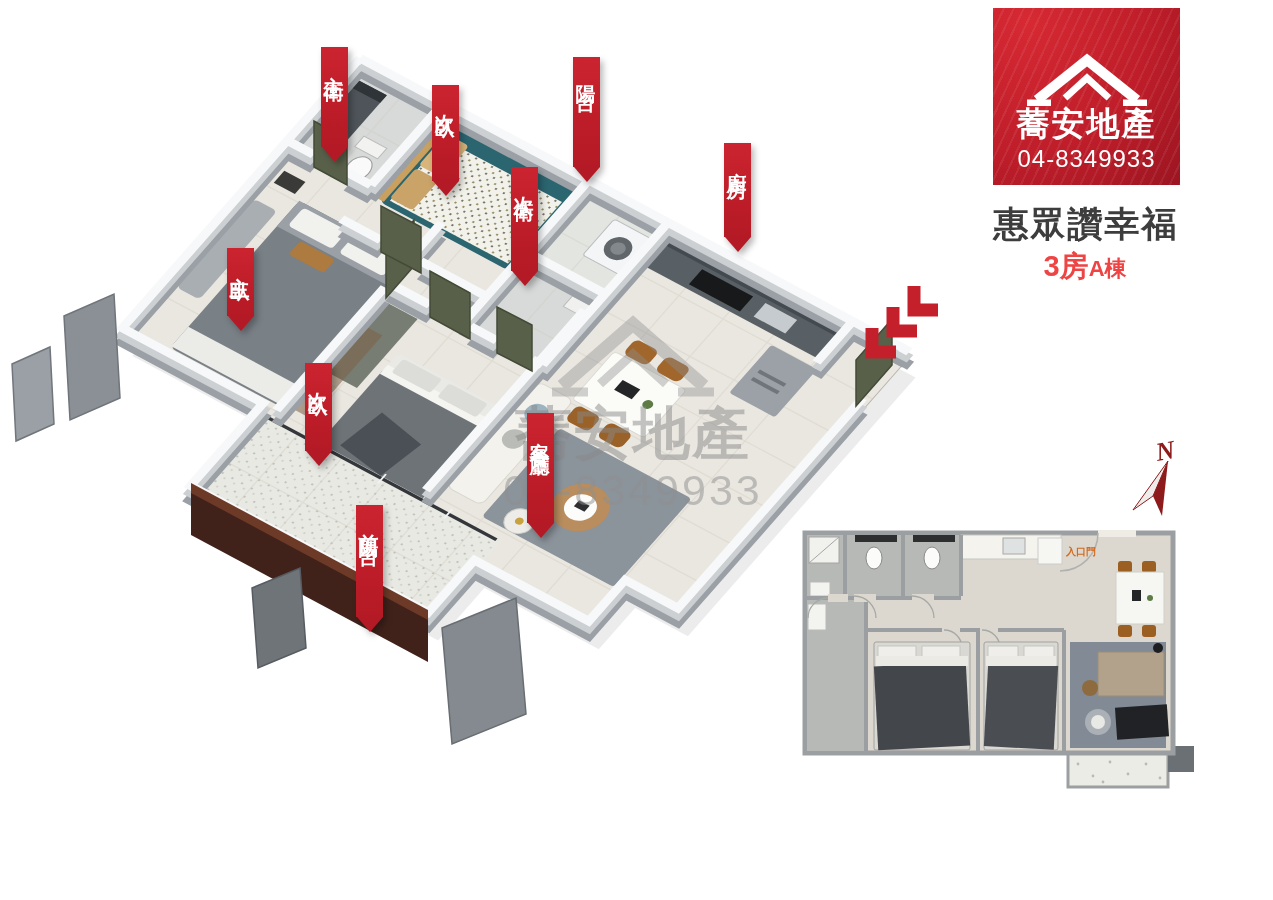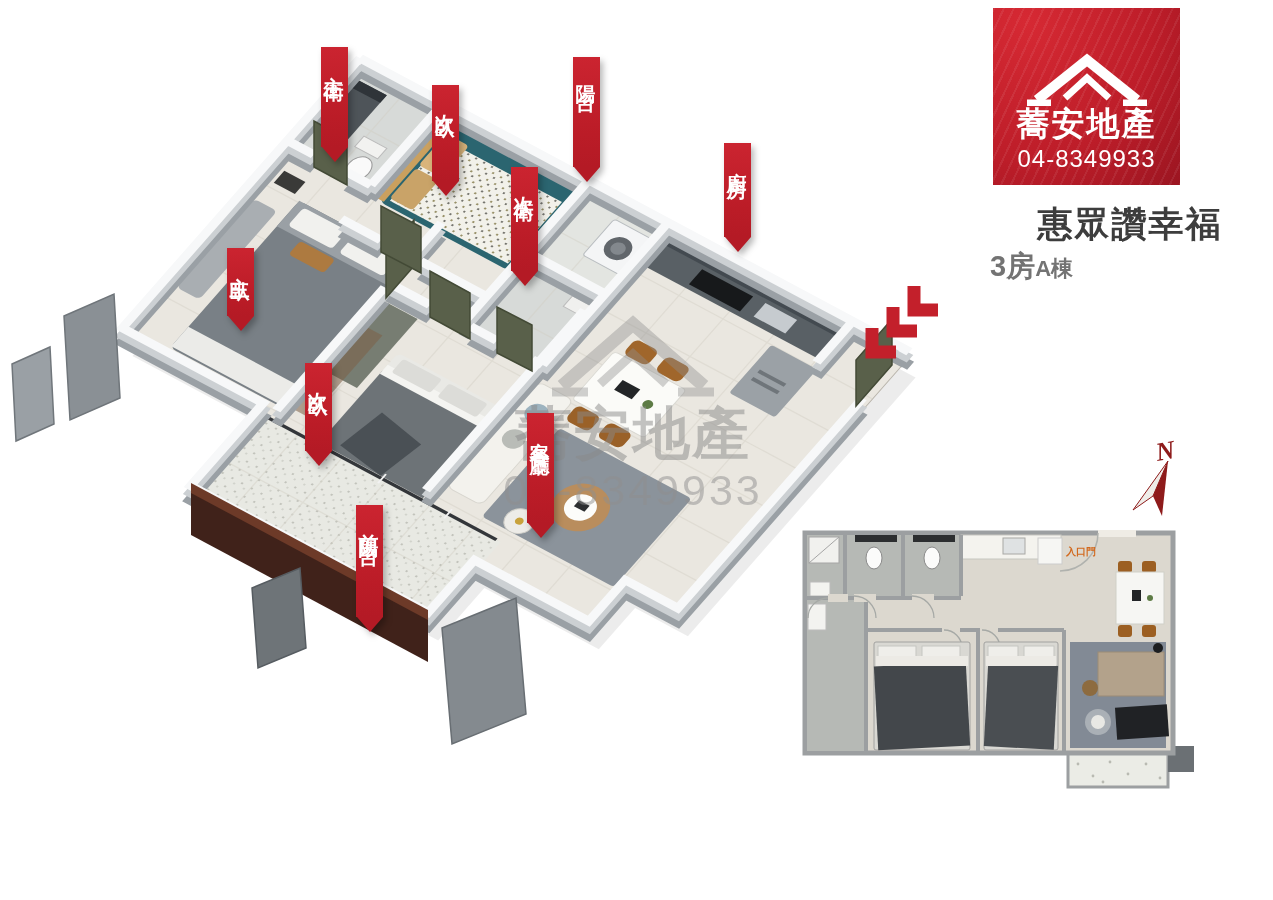--- a/index.html
+++ b/index.html
@@ -17,22 +17,22 @@
   #logo-card{position:absolute;left:993px;top:8px;width:187px;height:177px;z-index:7;
           background:radial-gradient(130% 150% at 18% 8%, #d62933 0%, #bd1d29 52%, #8f121e 100%);
           display:flex;flex-direction:column;align-items:center;justify-content:flex-end;
           padding-bottom:12px;box-sizing:border-box;overflow:hidden;}
   #logo-card::after{content:"";position:absolute;inset:0;
           background:repeating-linear-gradient(115deg,rgba(255,255,255,.07) 0 2px,rgba(255,255,255,0) 2px 9px);
           mix-blend-mode:screen;pointer-events:none;}
   .brand-name{font-size:33px;font-weight:800;color:#fff;letter-spacing:2px;line-height:1.1;z-index:1;}
   .brand-phone{font-size:24px;font-weight:500;color:#fff;letter-spacing:1px;margin-top:3px;z-index:1;}
   #listing-title{position:absolute;left:990px;top:201px;width:192px;text-align:center;z-index:7;
-          font-size:35px;font-weight:800;color:#3d3d3d;letter-spacing:2px;margin-left:44px;}
-  #listing-subtitle{position:absolute;left:990px;top:247px;width:190px;text-align:left;z-index:7;color:#737373;}
+          font-size:35px;font-weight:800;color:#3d3d3d;letter-spacing:2px;}
+  #listing-subtitle{position:absolute;left:990px;top:247px;width:190px;text-align:center;z-index:7;color:#ef4444;}
   #listing-subtitle .rooms{font-size:29px;font-weight:800;}
   #listing-subtitle .bldg{font-size:22px;font-weight:700;}
   
   #watermark{position:absolute;left:488px;top:312px;width:290px;z-index:3;opacity:.5;
           display:flex;flex-direction:column;align-items:center;pointer-events:none;}
   .wm-name{font-size:57px;font-weight:700;letter-spacing:2px;color:#8a8a8a;line-height:1.05;}
   .wm-phone{font-size:43px;font-weight:500;letter-spacing:3px;color:#8f8f8f;margin-top:2px;}
   
   #plan2d{position:absolute;left:798px;top:524px;z-index:4;}
   #compass{position:absolute;left:1098px;top:428px;z-index:4;}

